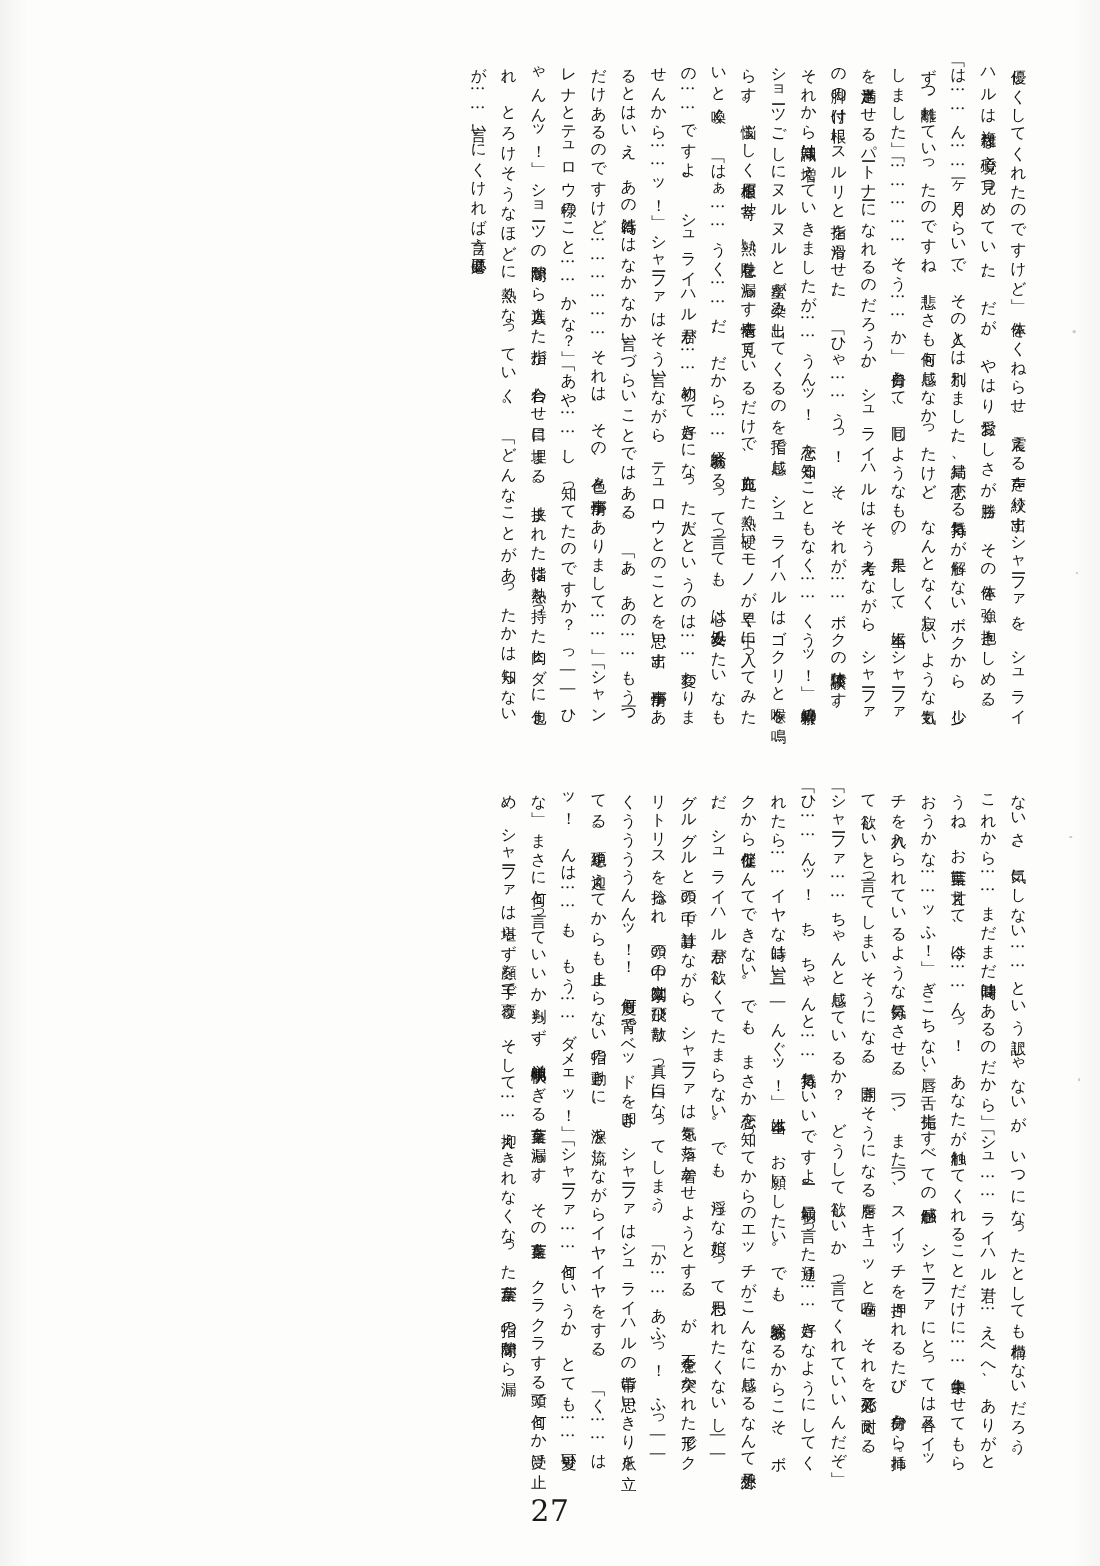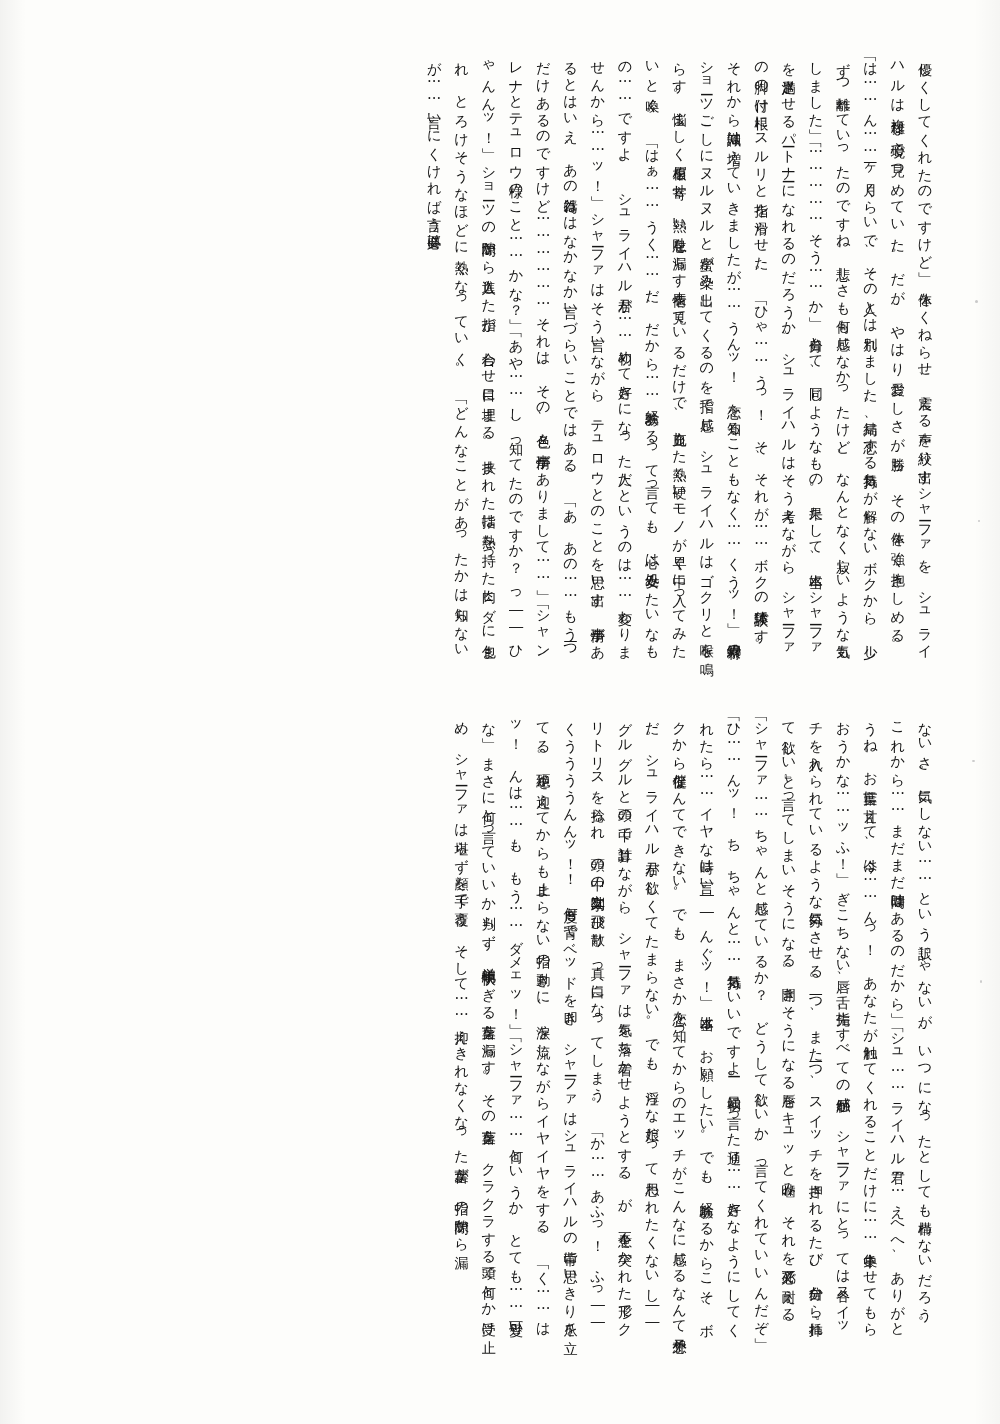--- a/index.html
+++ b/index.html
@@ -120,14 +120,15 @@
 「ひ……んッ！　ち、ちゃんと……気持ちいいですよー。最初に言った通り……好きなようにしてくれたら……イヤな時は言い――んぐッ！」
 本当は、お願いしたい。でも、経験あるからこそ、ボクから催促なんてできない。でも、まさか恋を知ってからのエッチがこんなに感じるなんて予想外だ。シュライハル君が欲しくてたまらない。でも、淫らな娘だって思われたくないし――
 グルグルと頭の中で計算しながら、シャーファは気を落ち着かせようとする。が、不意を突かれた形でクリトリスを捻られ、頭の中の文字列は飛び散り、真っ白になってしまう。
 「か……あふっ！　ふっ――くううううんんッ！！
 何度も背でベッドを叩き、シャーファはシュライハルの背中に思いきり爪を立てる。絶頂を迎えてからも止まらない指の動きに、涙を流しながらイヤイヤをする。
 「く……はッ！　んは……も、もう……ダメェッ！」
 「シャーファ……何というか、とても……可愛いな」
 まさに何と言っていいか判らず、単純明快すぎる言葉を漏らす。その言葉を、クラクラする頭で何とか受け止め、シャーファは堪らず顔を手で覆う。そして……抑えきれなくなった言葉が、指の隙間から漏</p>
   </div>
 
+  <div class="page-number">27</div>
 
 </div>
 
 </body></html>

